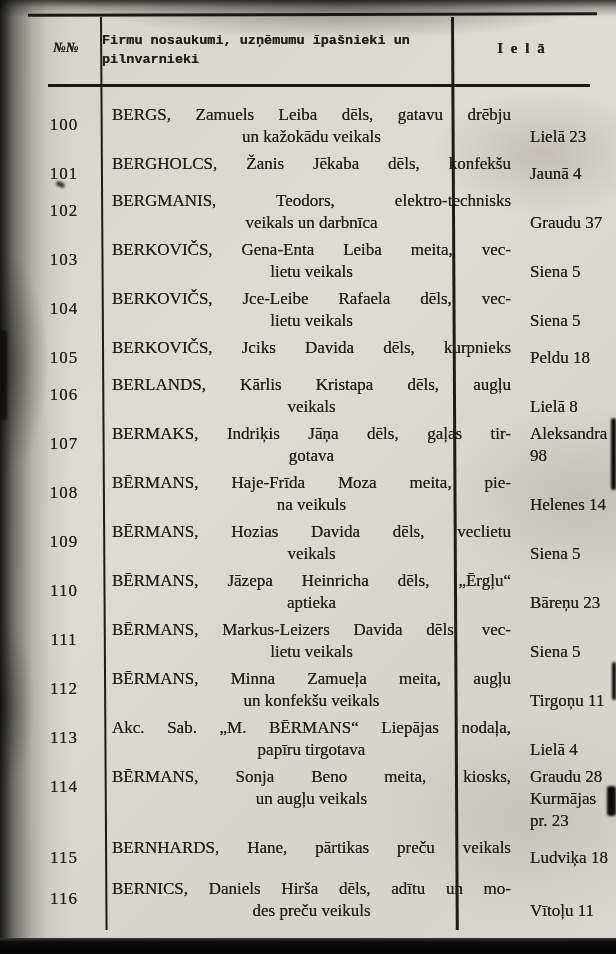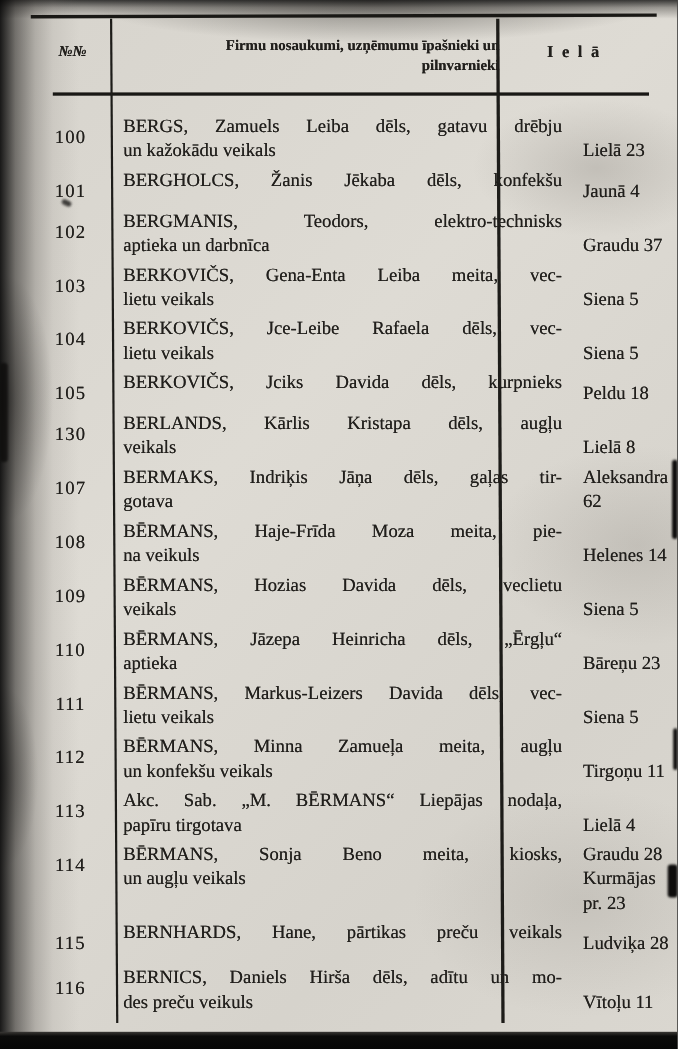--- a/index.html
+++ b/index.html
@@ -35,31 +35,31 @@
   .blob{position:absolute;background:#0e0d0c;filter:blur(1px);border-radius:3px;}
   .blob-a{left:611px;top:418px;width:5px;height:72px;}
   .blob-b{left:612px;top:662px;width:4px;height:38px;}
   .blob-c{left:607px;top:786px;width:9px;height:30px;}
   .blob-d{left:56px;top:182px;width:9px;height:5px;transform:rotate(25deg);opacity:.75;}
   .blob-e{left:0px;top:330px;width:7px;height:90px;opacity:.8;}
 
   
   .thead{position:absolute;left:0;top:18px;width:616px;height:66px;display:flex;font-weight:bold;}
   .th-no{width:102px;box-sizing:border-box;padding:22px 0 0 30px;text-align:center;font-size:14px;font-style:italic;}
-  .th-firm{width:352px;box-sizing:border-box;padding-top:13px;text-align:right;font-size:13.5px;line-height:19px;}
+  .th-firm{width:352px;box-sizing:border-box;padding-top:13px;text-align:left;font-size:13.5px;line-height:19px;font-family:Liberation Mono, monospace;}
   .th-street{flex:1;box-sizing:border-box;padding:22px 26px 0 0;text-align:center;font-size:15px;letter-spacing:2px;white-space:pre;}
 
   
   .tbody{position:absolute;left:0;top:104px;width:616px;}
   .row{display:flex;margin-bottom:5px;font-size:17px;line-height:22px;}
   .row-spaced{margin-top:9px;}
   .cell-no{width:102px;box-sizing:border-box;padding-left:26px;text-align:center;letter-spacing:1px;margin-top:10px;}
   .cell-firm{width:416px;box-sizing:border-box;padding:0 7px 0 10px;}
   .firm-l1{text-align:justify;text-align-last:justify;}
-  .firm-l2{text-align:left;}
+  .firm-l2{text-align:center;}
   .cell-street{flex:1;box-sizing:border-box;padding-left:12px;display:flex;flex-direction:column;justify-content:flex-end;}
 </style>
 </head>
 <body>
 
 <div class="paper ink">
 
   <div class="rule rule-top"></div>
   <div class="rule rule-head-bottom"></div>
   <div class="vrule vrule-left"></div>
@@ -100,21 +100,21 @@
       </div>
       <div class="cell-street">
           <div class="street-line">Jaunā 4</div>
         </div>
     </div>
 
     <div class="row">
       <div class="cell-no">102</div>
       <div class="cell-firm">
         <div class="firm-l1">BERGMANIS, Teodors, elektro-technisks</div>
-        <div class="firm-l2">aptieka un darbnīca</div>
+        <div class="firm-l2">veikals un darbnīca</div>
       </div>
       <div class="cell-street">
           <div class="street-line">Graudu 37</div>
         </div>
     </div>
 
     <div class="row">
       <div class="cell-no">103</div>
       <div class="cell-firm">
         <div class="firm-l1">BERKOVIČS, Gena-Enta Leiba meita, vec-</div>
@@ -141,38 +141,38 @@
       <div class="cell-firm">
         <div class="firm-l1">BERKOVIČS, Jciks Davida dēls, kurpnieks</div>
 
       </div>
       <div class="cell-street">
           <div class="street-line">Peldu 18</div>
         </div>
     </div>
 
     <div class="row">
-      <div class="cell-no">130</div>
+      <div class="cell-no">106</div>
       <div class="cell-firm">
         <div class="firm-l1">BERLANDS, Kārlis Kristapa dēls, augļu</div>
         <div class="firm-l2">veikals</div>
       </div>
       <div class="cell-street">
           <div class="street-line">Lielā 8</div>
         </div>
     </div>
 
     <div class="row">
       <div class="cell-no">107</div>
       <div class="cell-firm">
         <div class="firm-l1">BERMAKS, Indriķis Jāņa dēls, gaļas tir-</div>
         <div class="firm-l2">gotava</div>
       </div>
       <div class="cell-street">
-          <div class="street-line">Aleksandra 62</div>
+          <div class="street-line">Aleksandra 98</div>
         </div>
     </div>
 
     <div class="row">
       <div class="cell-no">108</div>
       <div class="cell-firm">
         <div class="firm-l1">BĒRMANS, Haje-Frīda Moza meita, pie-</div>
         <div class="firm-l2">na veikuls</div>
       </div>
       <div class="cell-street">
@@ -247,21 +247,21 @@
         </div>
     </div>
 
     <div class="row">
       <div class="cell-no">115</div>
       <div class="cell-firm">
         <div class="firm-l1">BERNHARDS, Hane, pārtikas preču veikals</div>
 
       </div>
       <div class="cell-street">
-          <div class="street-line">Ludviķa 28</div>
+          <div class="street-line">Ludviķa 18</div>
         </div>
     </div>
 
     <div class="row row-spaced">
       <div class="cell-no">116</div>
       <div class="cell-firm">
         <div class="firm-l1">BERNICS, Daniels Hirša dēls, adītu un mo-</div>
         <div class="firm-l2">des preču veikuls</div>
       </div>
       <div class="cell-street">

